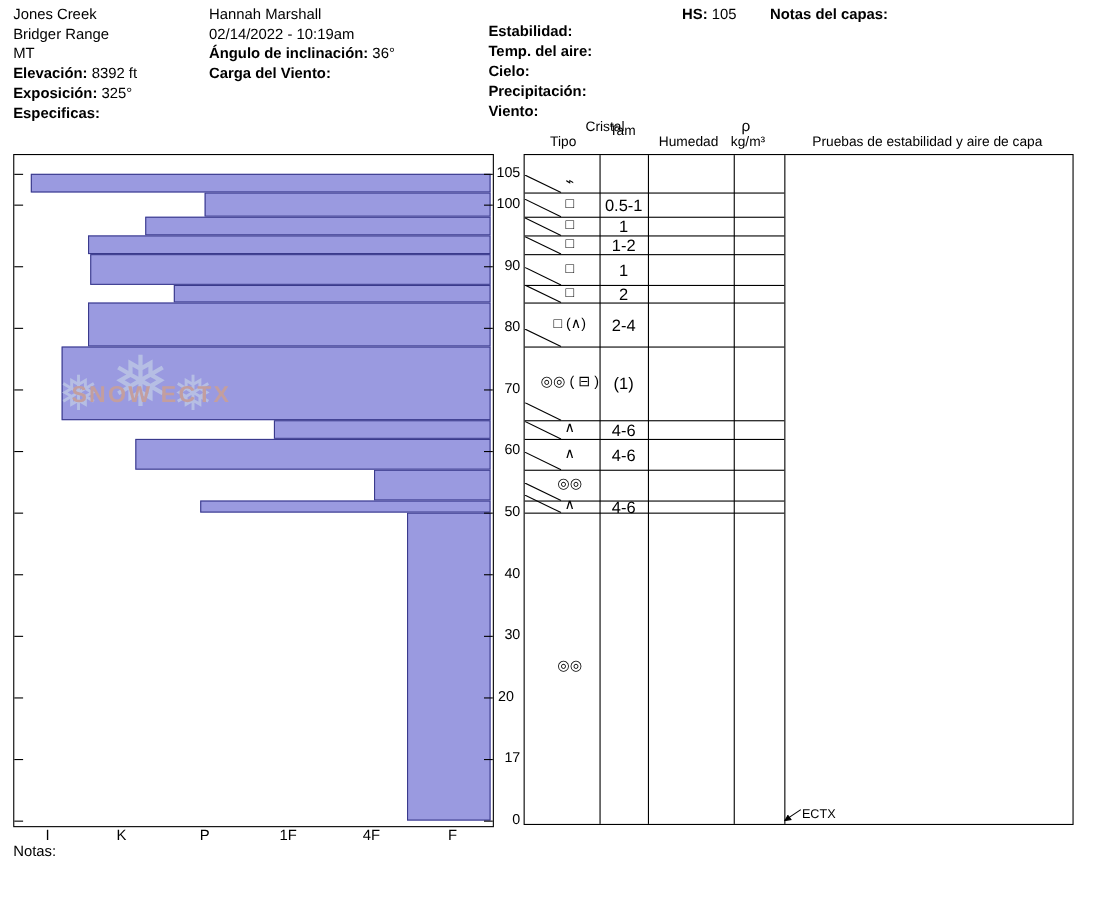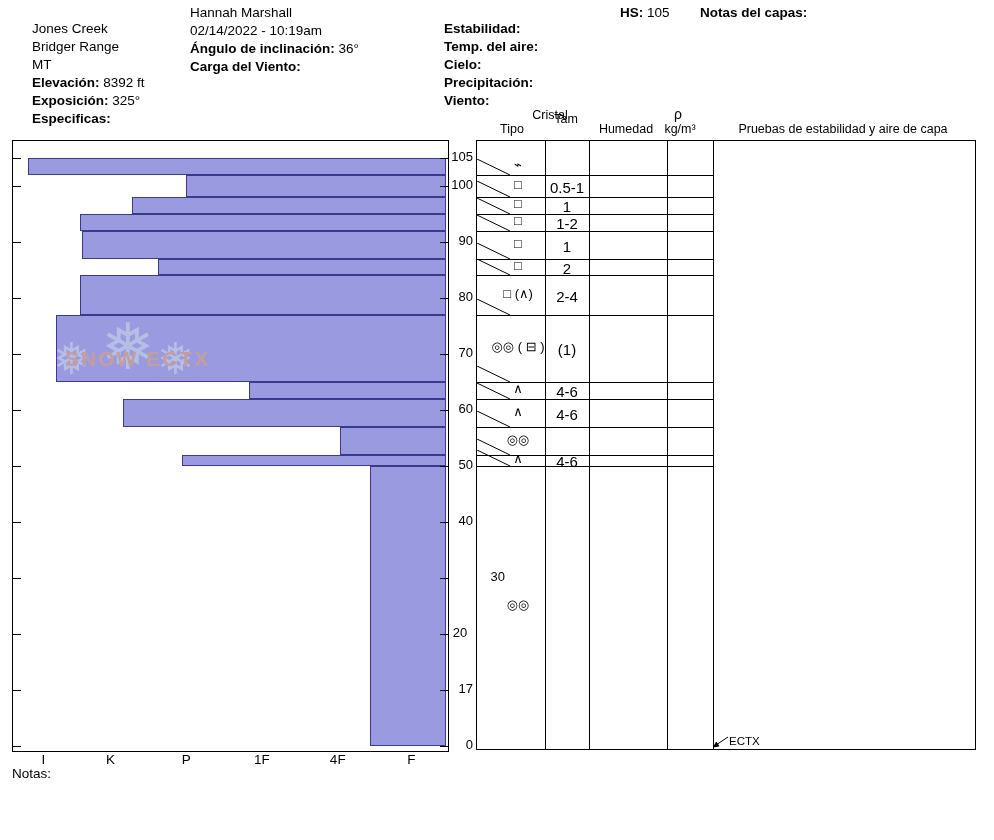--- a/index.html
+++ b/index.html
@@ -9,21 +9,21 @@
     font-family:"Liberation Sans", sans-serif;
     font-size:13px;
     color:#000;
     position:relative;
     overflow:hidden;
   }
   .abs{position:absolute;}
   .hdr{font-size:13.5px;line-height:18px;}
   .hdr .lbl{font-weight:bold;}
   
-  #hdr-col1{left:12px;top:20px;width:175px;margin-left:20px;}
+  #hdr-col1{left:12px;top:4px;width:175px;}
   #hdr-col2{left:190px;top:4px;width:255px;}
   #hdr-col3{left:444px;top:20px;width:170px;}
   #hdr-col4{left:620px;top:4px;width:80px;}
   #hdr-col5{left:700px;top:4px;width:280px;}
   .hdr-row{white-space:nowrap;height:18px;}
 
   
   #plot-frame{left:12px;top:140px;width:435px;height:610px;border:1px solid #000;background:#fff;}
   #depth-axis{left:447px;top:140px;width:28px;height:610px;}
   .tick-label{position:absolute;font-size:13px;text-align:right;width:26px;}
@@ -142,21 +142,21 @@
     <span class="flake" style="left:0px;top:8px;font-size:44px;">❅</span>
     <span class="flake" style="left:104px;top:8px;font-size:44px;">❅</span>
     <span id="wm-text">SNOW ECTX</span>
   </div>
 </div>
 
 <div class="abs" id="depth-axis">
     <div class="tick-label" style="top: 596.641px; left: 0px;">0</div>
     <div class="tick-label" style="top: 540.656px; left: 0px;">17</div>
     <div class="tick-label" style="top: 484.67px; left: 0px; text-align: center;">20</div>
-    <div class="tick-label" style="top: 428.685px; left: 0px; margin-left: 32px;">30</div>
+    <div class="tick-label" style="top: 428.685px; left: 0px;">30</div>
     <div class="tick-label" style="top: 372.7px; left: 0px;">40</div>
     <div class="tick-label" style="top: 316.715px; left: 0px;">50</div>
     <div class="tick-label" style="top: 260.729px; left: 0px;">60</div>
     <div class="tick-label" style="top: 204.744px; left: 0px;">70</div>
     <div class="tick-label" style="top: 148.759px; left: 0px;">80</div>
     <div class="tick-label" style="top: 92.7735px; left: 0px;">90</div>
     <div class="tick-label" style="top: 36.7882px; left: 0px;">100</div>
     <div class="tick-label" style="top: 8.79558px; left: 0px;">105</div>
   </div>
 

